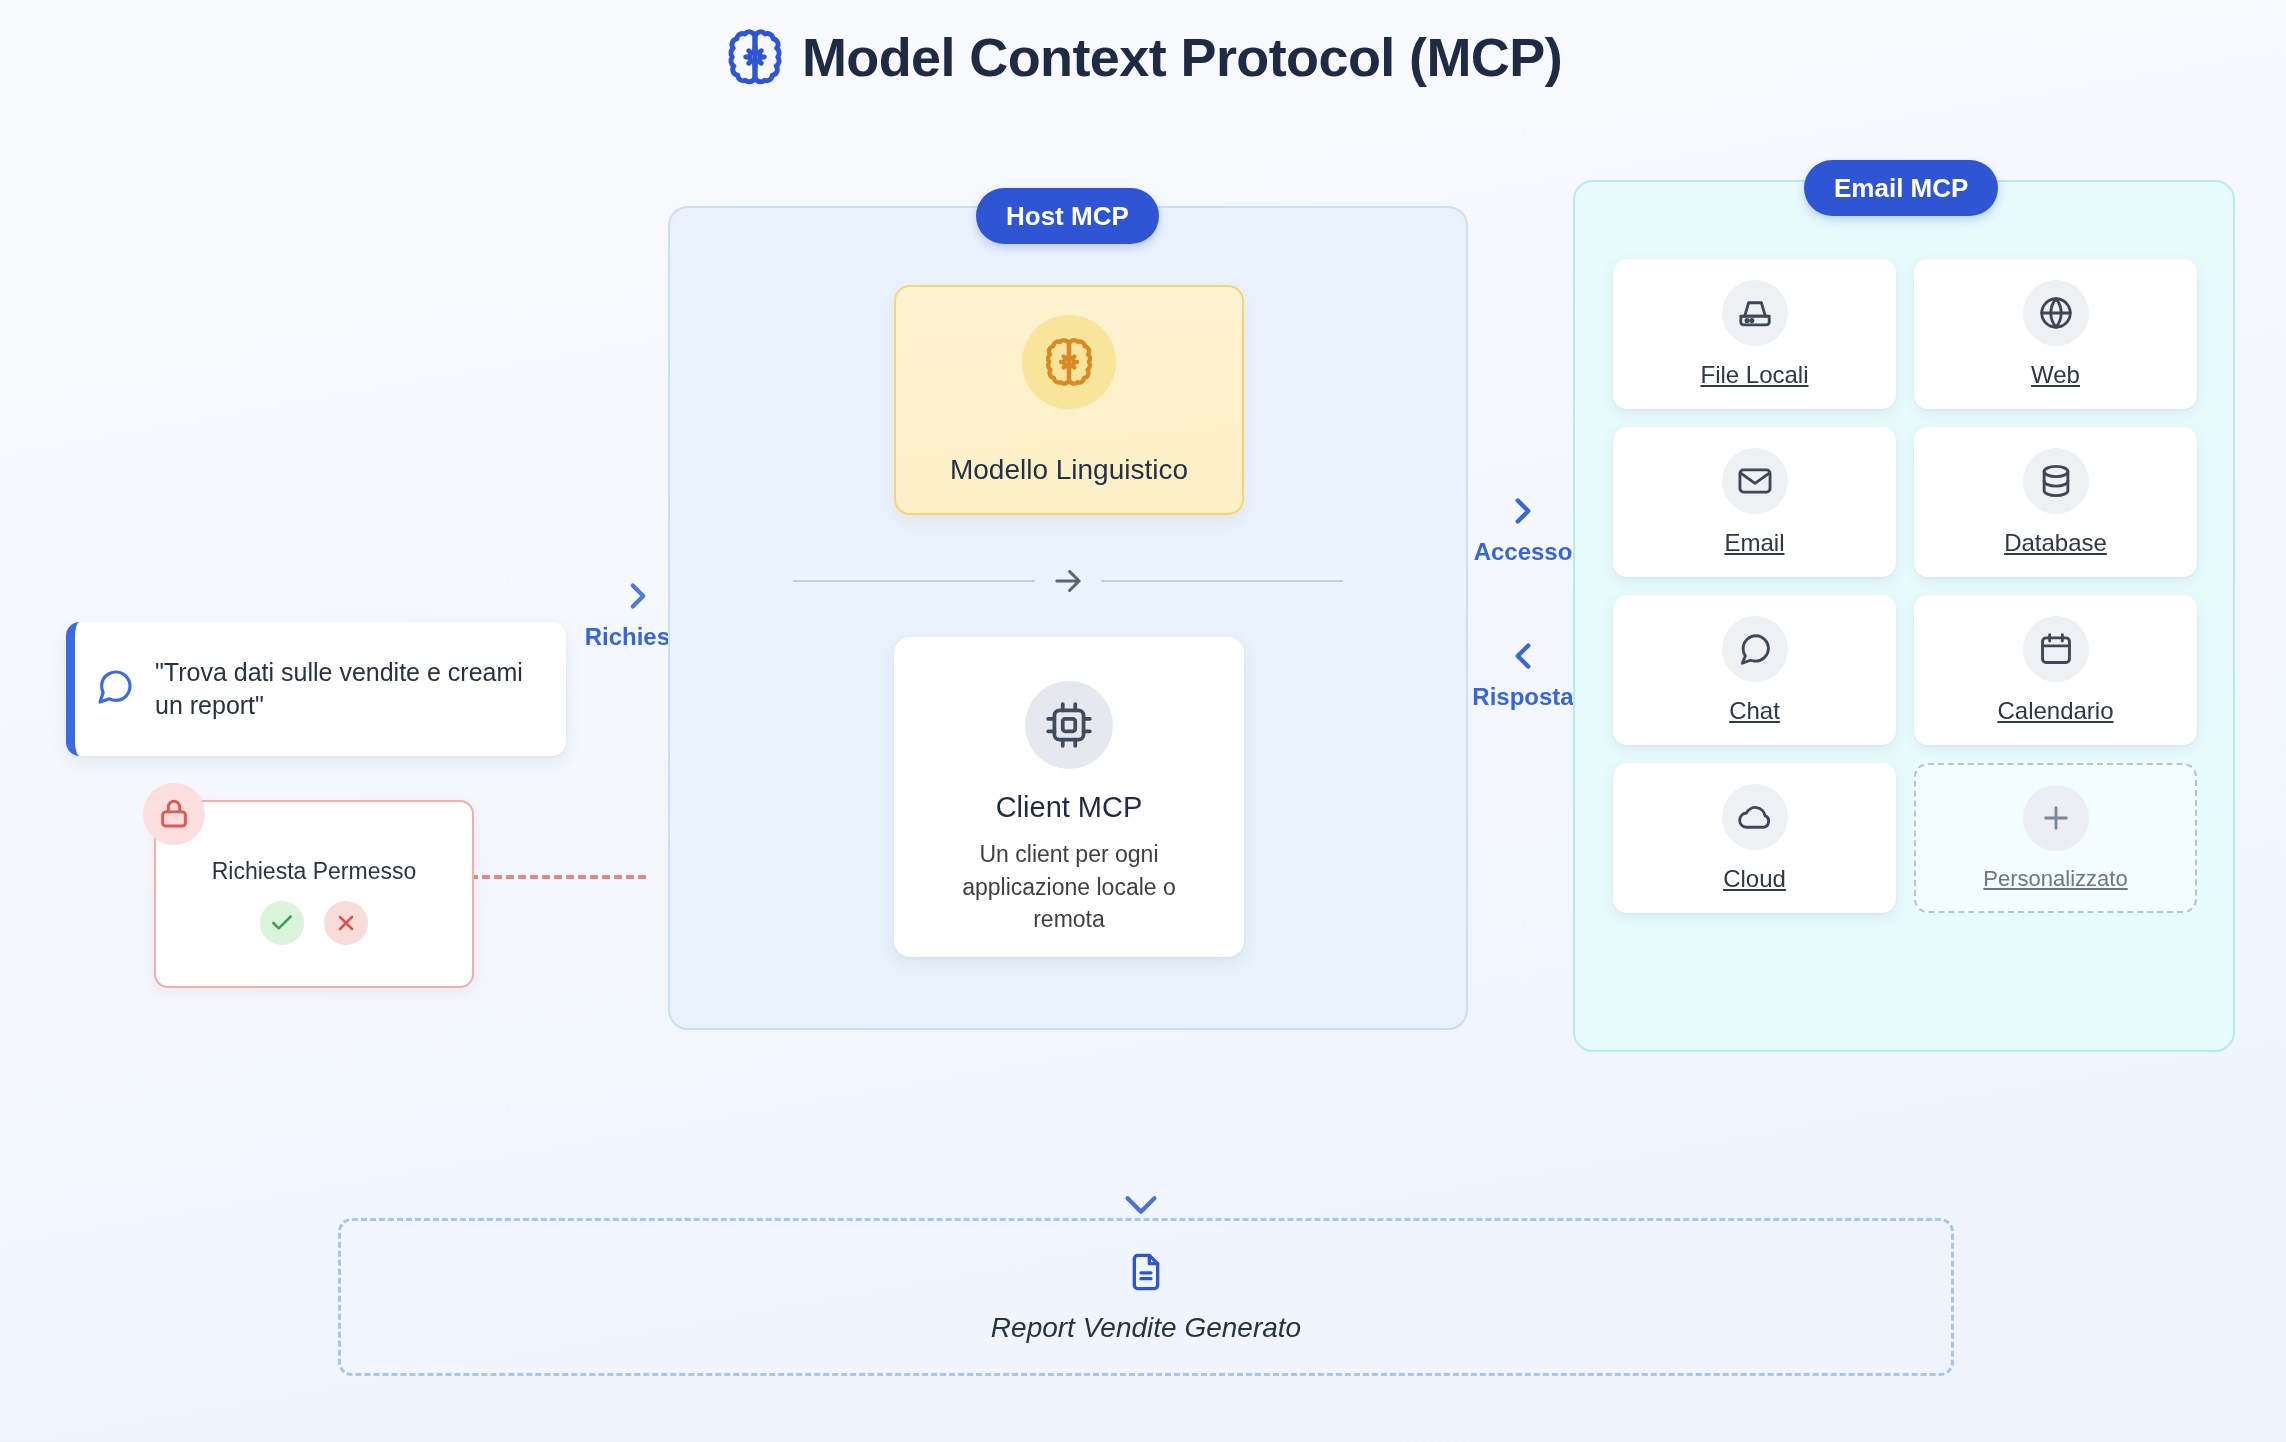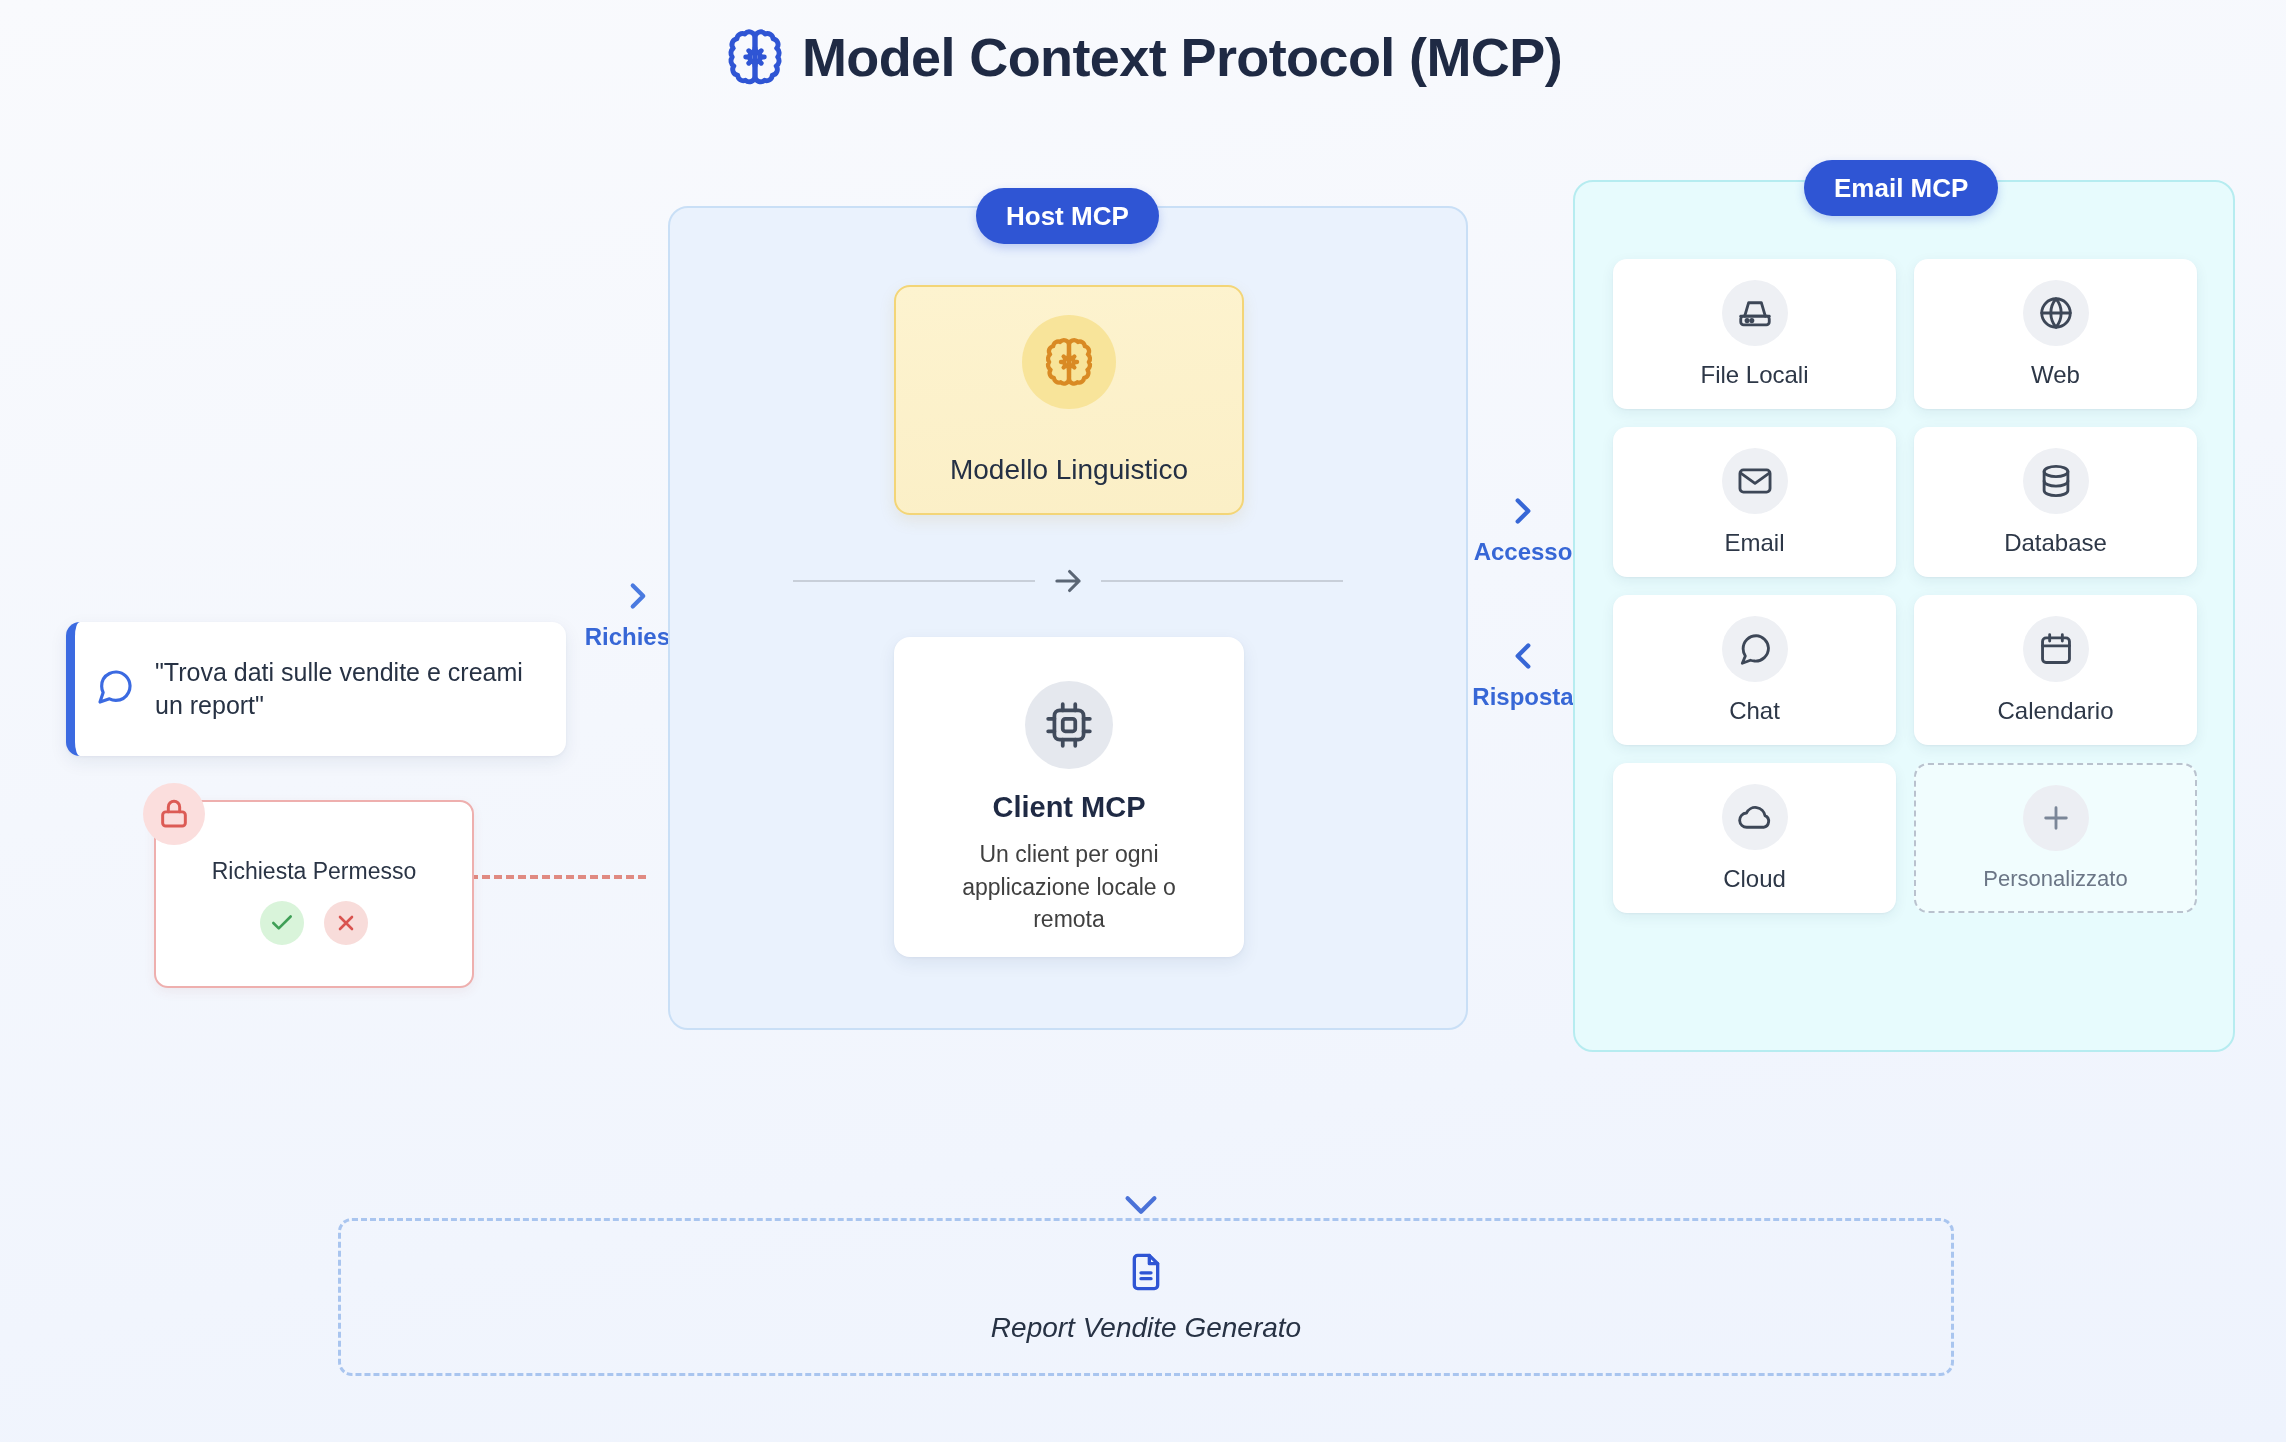--- a/index.html
+++ b/index.html
@@ -114,21 +114,21 @@
   .client-card {
     position: absolute; left: 894px; top: 637px; width: 350px; height: 320px;
     background:#fff; border-radius: 16px;
     box-shadow: 0 6px 18px rgba(30,50,90,0.08), 0 1px 3px rgba(30,50,90,0.05);
     display:flex; flex-direction:column; align-items:center; padding-top: 44px;
   }
   .client-icon-circle {
     width: 88px; height: 88px; border-radius: 50%; background: #e5e8ee;
     display:flex; align-items:center; justify-content:center;
   }
-  .client-title { margin-top: 22px; font-size: 29px; font-weight: 700; color:#1f2a44; }
+  .client-title { margin-top: 22px; font-size: 29px; font-weight: 400; color:#1f2a44; }
   .client-desc {
     margin-top: 14px; font-size: 23px; line-height: 1.42; color:#404040;
     text-align:center; width: 250px;
   }
 
   
   .server-panel {
     position: absolute; left: 1573px; top: 180px; width: 662px; height: 872px;
     background: #e7fbfd; border: 2px solid #b6ecf0; border-radius: 20px;
   }
@@ -144,21 +144,21 @@
   }
   .srv-card.dashed {
     background: rgba(255,255,255,0.42);
     border: 2px dashed #b9c2ce; box-shadow:none;
   }
   .srv-icon-circle {
     width: 66px; height: 66px; border-radius: 50%; background:#eef0f4;
     display:flex; align-items:center; justify-content:center;
   }
   .srv-card.dashed .srv-icon-circle { background:#eceef3; }
-  .srv-label { margin-top: 15px; font-size: 24px; color:#2d3747; }
+  .srv-label { margin-top: 15px; font-size: 24px; color:#2d3747;text-decoration:underline; }
   .srv-card.dashed .srv-label { color:#64708040; color:#6b7686; font-size: 22px; }
 
   
   .report-chevron { position:absolute; left: 1118px; top: 1188px; }
   .report-box {
     position: absolute; left: 338px; top: 1218px; width: 1616px; height: 158px;
     border: 3px dashed #a9c5ef; border-radius: 14px;
     display:flex; flex-direction:column; align-items:center; justify-content:center;font-style:italic;
   }
   .report-label { margin-top: 14px; font-size: 28px; color:#273244; }

